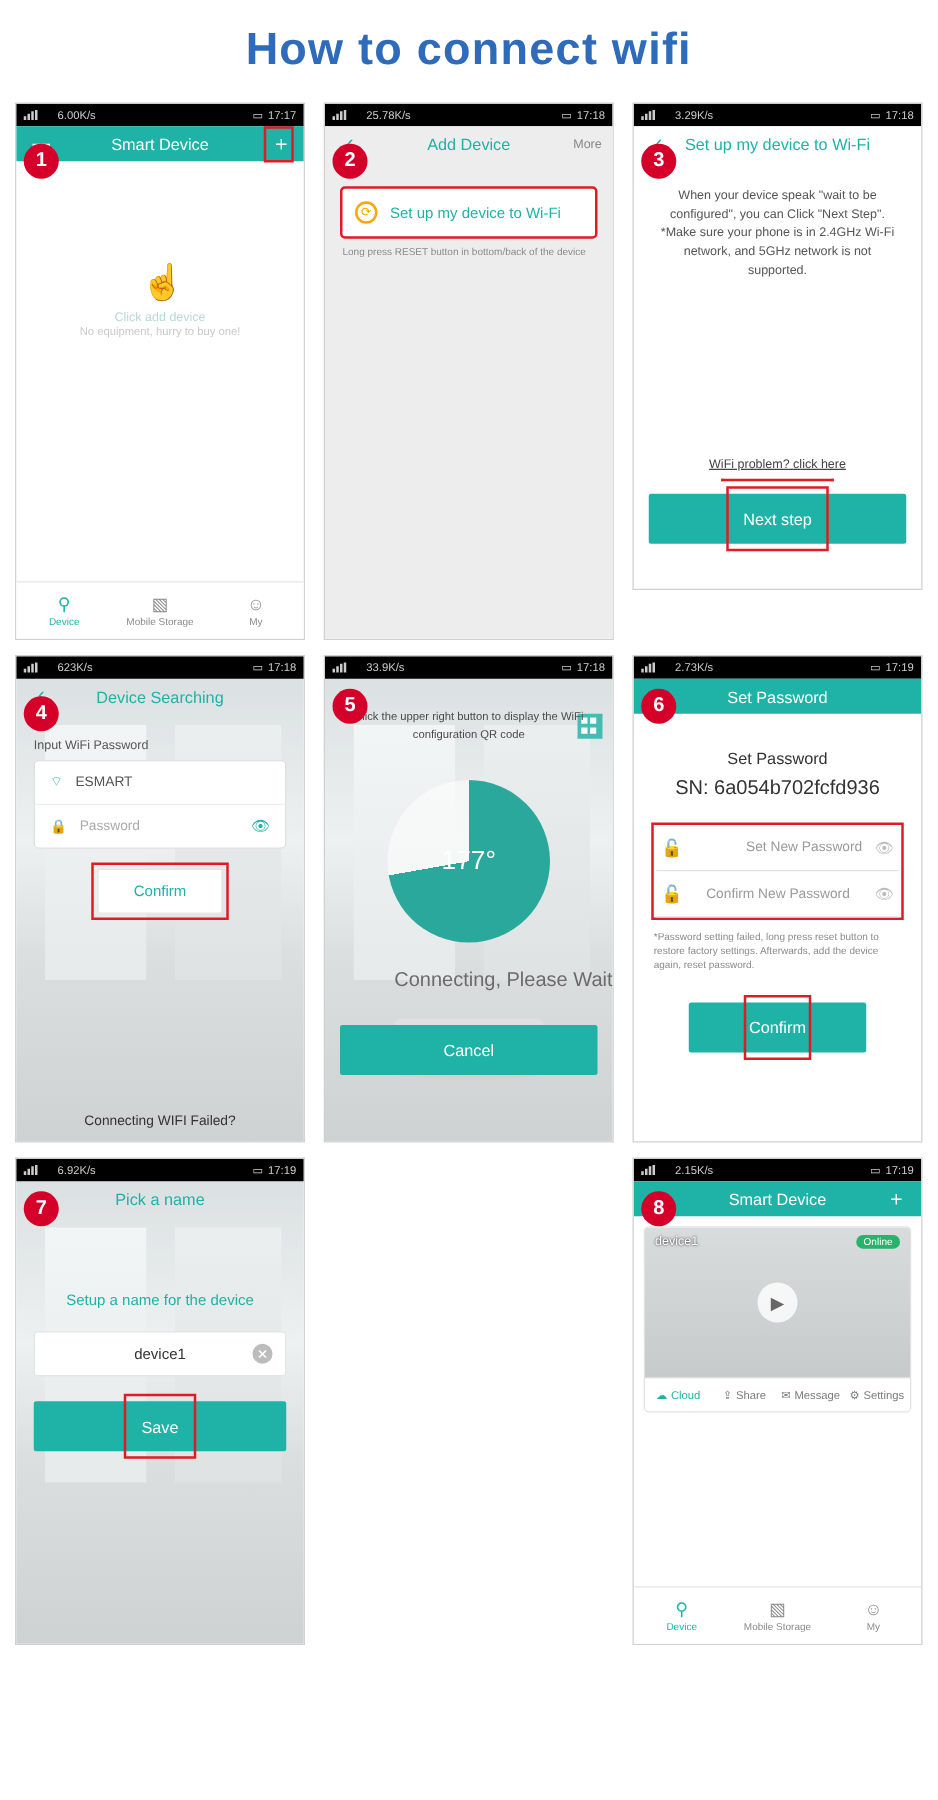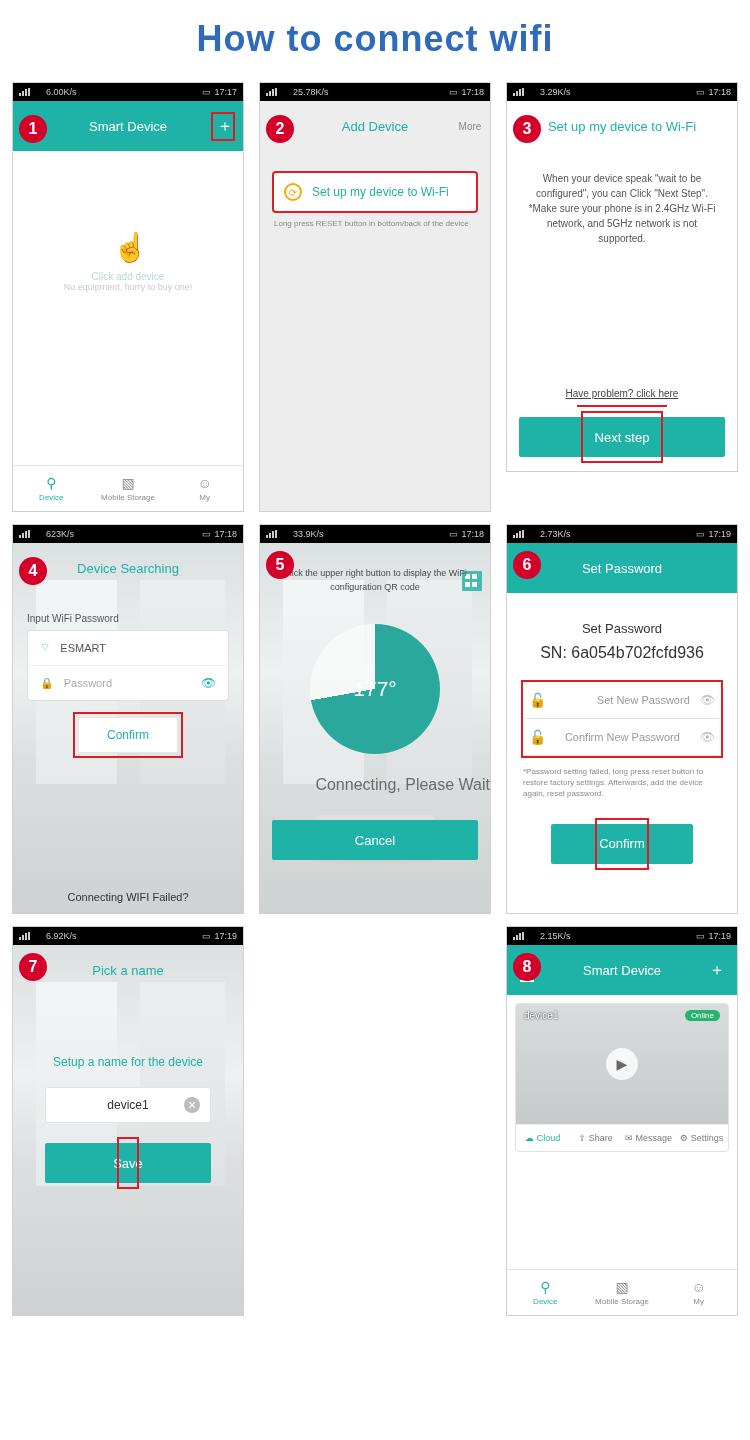--- a/index.html
+++ b/index.html
@@ -22,21 +22,21 @@
   .phone{width:232px;background:#fff;border:1px solid #d0d0d0;position:relative;overflow:hidden}
   .phone.tall{height:430px}
   .phone.short{height:390px}
 
   
   .status{height:18px;background:#000;color:#ccc;font-size:9px;display:flex;align-items:center;padding:0 6px;justify-content:space-between}
   .status .left{display:flex;gap:16px;align-items:center}
   .status .right{display:flex;gap:4px;align-items:center}
 
   
-  .apphead{height:50px;background:var(--teal);color:#fff;display:flex;align-items:center;justify-content:center;padding:0 8px;font-size:13px}
+  .apphead{height:28px;background:var(--teal);color:#fff;display:flex;align-items:center;justify-content:center;padding:0 8px;font-size:13px}
   .apphead .center{flex:1;text-align:center}
   .apphead .slot{width:24px;text-align:center;font-size:16px}
   .apphead.whitehead{background:#fff;color:var(--teal)}
 
   .redbox{border:2px solid var(--red);}
 
   .badge{position:absolute;width:28px;height:28px;border-radius:50%;background:var(--badge);color:#fff;display:flex;align-items:center;justify-content:center;font-weight:bold;font-size:16px;z-index:5}
 
   
   .icsee-card{display:flex;flex-direction:column;align-items:center;justify-content:center;height:100%}
@@ -91,21 +91,21 @@
   
   .s6-body{padding:28px 14px 0;text-align:center}
   .s6-body .h{font-size:13px;color:#333;margin-bottom:8px}
   .s6-body .sn{font-size:16px;color:#333;margin-bottom:18px}
   .pw-row{display:flex;align-items:center;border-bottom:1px solid #e2e2e2;padding:10px 4px;gap:10px;font-size:11px;color:#9a9a9a}
   .pw-row .lock{color:var(--teal);font-size:14px;width:16px}
   .pw-row .eyeg{margin-left:auto;color:#bbb;font-size:12px}
   .note{font-size:8px;color:#8a8a8a;text-align:left;margin:8px 2px 0;line-height:1.4}
 
   
-  .s7-body{padding:60px 32px 0;position:relative}
+  .s7-body{padding:60px 14px 0;position:relative}
   .s7-h{text-align:center;color:var(--teal);font-size:12px;margin-bottom:18px}
   .name-row{background:#fff;border:1px solid #e4e4e4;border-radius:3px;display:flex;align-items:center;padding:10px 12px;font-size:12px;color:#333;justify-content:center;position:relative}
   .clearx{position:absolute;right:10px;width:16px;height:16px;border-radius:50%;background:#bcbcbc;color:#fff;font-size:11px;display:flex;align-items:center;justify-content:center}
 
   
   .devcard{margin:8px;border:1px solid #e2e2e2;border-radius:4px;overflow:hidden;background:#fff}
   .dev-img{height:120px;background:linear-gradient(#d8dcdc,#c6caca);position:relative;display:flex;align-items:center;justify-content:center}
   .dev-img .play{width:32px;height:32px;border-radius:50%;background:rgba(255,255,255,.8);display:flex;align-items:center;justify-content:center;color:#666;font-size:14px}
   .dev-title{position:absolute;top:6px;left:8px;font-size:10px;color:#fff;text-shadow:0 0 2px #000}
   .online-badge{position:absolute;top:6px;right:8px;background:#27b36b;color:#fff;font-size:8px;padding:1px 6px;border-radius:6px}
@@ -244,21 +244,21 @@
             </span>
           </div>
         <div class="apphead whitehead">
           <span class="slot back-chev">‹</span>
           <span class="center">Set up my device to Wi-Fi</span>
           <span class="slot"></span>
         </div>
         <div style="display:flex;flex-direction:column;height:320px">
           <div class="s3-body">When your device speak "wait to be configured", you can Click "Next Step". *Make sure your phone is in 2.4GHz Wi-Fi network, and 5GHz network is not supported.</div>
           <div style="flex:1"></div>
-          <div class="link">Have problem? click here</div>
+          <div class="link">WiFi problem? click here</div>
           <div class="redbox" style="margin:6px auto 0;width:90px;border-width:2px;border-top:none;position:relative;z-index:2;height:0"></div>
           <div class="bigbtn" style="position:relative">
             <span class="redbox" style="position:absolute;inset:-6px 62px -6px 62px;border-width:2px;pointer-events:none"></span>
             <span>Next step</span>
           </div>
         </div>
       </div>
     </div>
 
     <div class="cell">

